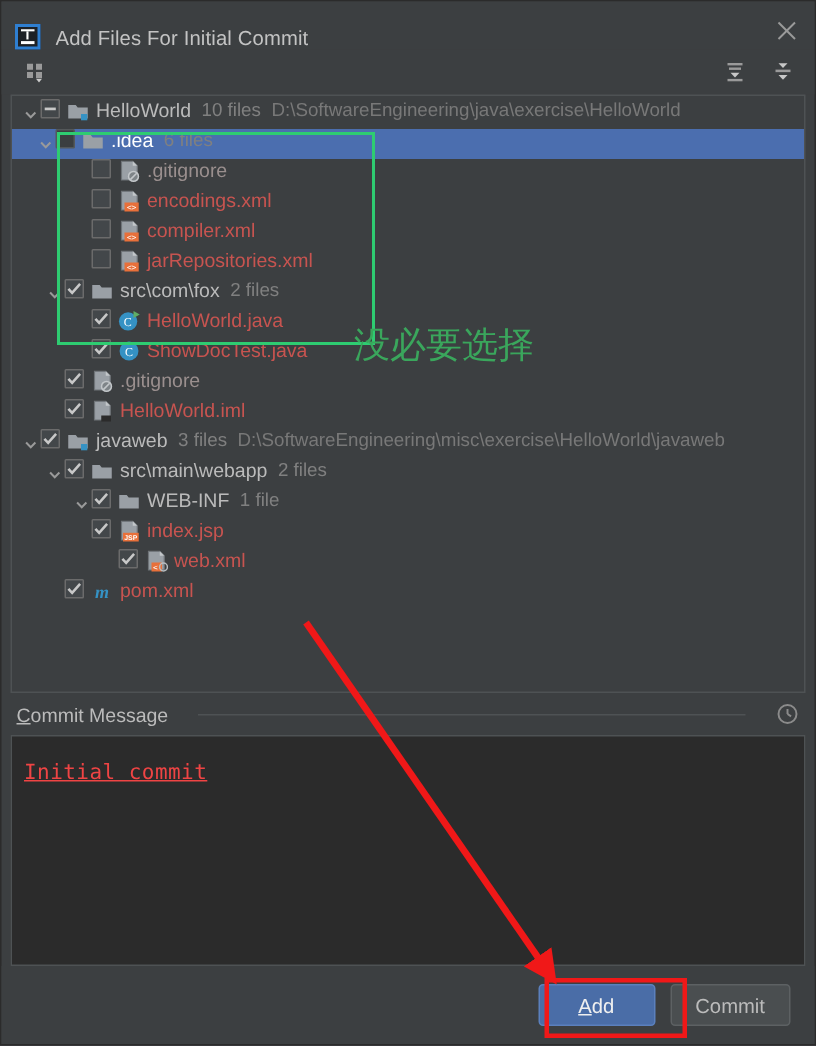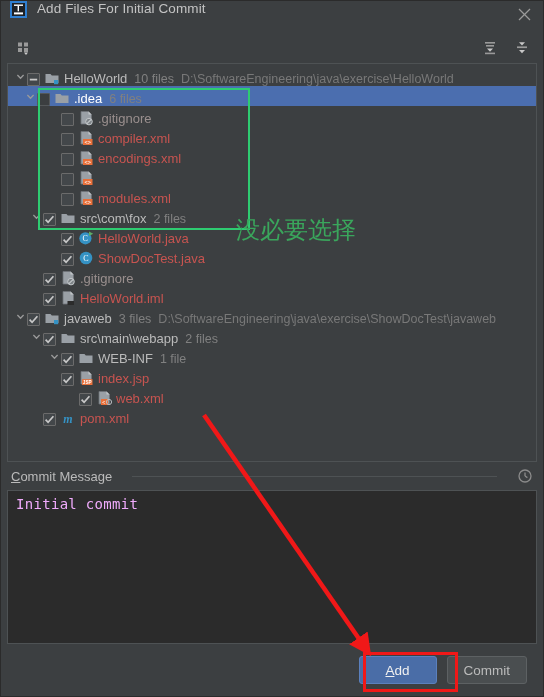--- a/index.html
+++ b/index.html
@@ -17,21 +17,21 @@
     width: 544px; height: 697px;
     background: #3c3f41;
     display: flex; flex-direction: column;
     border: 1px solid #2b2b2b;
     position: relative;
   }
 
   
   .titlebar {
     height: 32px; min-height: 32px;
-    display: flex; align-items: flex-start;
+    display: flex; align-items: flex-end;
     padding: 0 6px 0 9px;
     background: #3c3f41;
     position: relative;
   }
   .ij-logo {
     width: 17px; height: 17px;
     border: 2px solid #2f7fd1;
     background: #1d2126;
     display: flex; align-items: center; justify-content: center;
     margin-right: 10px; flex: 0 0 auto;
@@ -69,21 +69,21 @@
     border: 1px solid #4e5254;
     position: relative;
     overflow: hidden;
   }
   .tree {
     padding: 2px 0 0 0;
     position: relative;
   }
   .row {
     height: 20px;
-    display: flex; align-items: flex-end;
+    display: flex; align-items: flex-start;
     white-space: nowrap;
     font-size: 13px;
     position: relative;
   }
   .row.selected { background: #4b6eaf; padding-left: 16px; }
 
   .arrow {
     width: 13px; height: 20px; flex: 0 0 auto;
     display: flex; align-items: center; justify-content: center;
     color: #9a9a9a;
@@ -150,26 +150,27 @@
   }
   .cm-label u { text-decoration: underline; }
   .cm-rule { flex: 1 1 auto; height: 1px; background: #4e5254; }
   .cm-clock { width: 16px; height: 16px; flex: 0 0 auto; }
 
   .cm-area {
     flex: 1 1 auto;
     margin: 0 6px;
     background: #2b2b2b;
     border: 1px solid #4e5254;
-    padding: 5px 8px;
+    padding: 16px 8px;
     font-family: "DejaVu Sans Mono", monospace;
     font-size: 14px;
-    color: #f0abfc;
+    color: #ef4444;
     overflow: hidden;
     letter-spacing: .3px;
+    text-decoration: underline;
   }
 
   
   .btnbar {
     height: 52px; min-height: 52px;
     display: flex; align-items: center; justify-content: flex-end;
     gap: 10px;
     padding: 0 16px 0 0;
     background: #3c3f41;
     position: relative;
@@ -319,59 +320,47 @@
           <span class="arrow blank"></span>
           <span class="cbox"></span>
           <span class="ficon">
             <svg width="16" height="16" viewBox="0 0 16 16">
               <path d="M3 1.5 h7.5 l3 3 V14 H3 Z" fill="#9aa0a6" stroke="#6f7478" stroke-width="0.8"></path>
               <path d="M10.5 1.5 l3 3 h-3 Z" fill="#c3c7ca"></path>
               <rect x="5" y="9" width="9.5" height="6" fill="#e8703a"></rect>
               <text x="9.7" y="13.8" font-size="5.4" fill="#ffffff" text-anchor="middle" font-family="monospace">&lt;&gt;</text>
             </svg>
           </span>
-          <span class="nm newfile">compiler.xml</span>
+          <span class="nm newfile">encodings.xml</span>
         </div>
         <div class="row ind-3">
           <span class="arrow blank"></span>
           <span class="cbox"></span>
           <span class="ficon">
             <svg width="16" height="16" viewBox="0 0 16 16">
               <path d="M3 1.5 h7.5 l3 3 V14 H3 Z" fill="#9aa0a6" stroke="#6f7478" stroke-width="0.8"></path>
               <path d="M10.5 1.5 l3 3 h-3 Z" fill="#c3c7ca"></path>
               <rect x="5" y="9" width="9.5" height="6" fill="#e8703a"></rect>
               <text x="9.7" y="13.8" font-size="5.4" fill="#ffffff" text-anchor="middle" font-family="monospace">&lt;&gt;</text>
             </svg>
           </span>
-          <span class="nm newfile">encodings.xml</span>
+          <span class="nm newfile">compiler.xml</span>
         </div>
         <div class="row ind-3">
           <span class="arrow blank"></span>
           <span class="cbox"></span>
           <span class="ficon">
             <svg width="16" height="16" viewBox="0 0 16 16">
               <path d="M3 1.5 h7.5 l3 3 V14 H3 Z" fill="#9aa0a6" stroke="#6f7478" stroke-width="0.8"></path>
               <path d="M10.5 1.5 l3 3 h-3 Z" fill="#c3c7ca"></path>
               <rect x="5" y="9" width="9.5" height="6" fill="#e8703a"></rect>
               <text x="9.7" y="13.8" font-size="5.4" fill="#ffffff" text-anchor="middle" font-family="monospace">&lt;&gt;</text>
             </svg>
           </span>
-        </div>
-        <div class="row ind-3">
-          <span class="arrow blank"></span>
-          <span class="cbox"></span>
-          <span class="ficon">
-            <svg width="16" height="16" viewBox="0 0 16 16">
-              <path d="M3 1.5 h7.5 l3 3 V14 H3 Z" fill="#9aa0a6" stroke="#6f7478" stroke-width="0.8"></path>
-              <path d="M10.5 1.5 l3 3 h-3 Z" fill="#c3c7ca"></path>
-              <rect x="5" y="9" width="9.5" height="6" fill="#e8703a"></rect>
-              <text x="9.7" y="13.8" font-size="5.4" fill="#ffffff" text-anchor="middle" font-family="monospace">&lt;&gt;</text>
-            </svg>
-          </span>
-          <span class="nm newfile">modules.xml</span>
+          <span class="nm newfile">jarRepositories.xml</span>
         </div>
         <div class="row ind-2">
           <span class="arrow">
             <svg width="9" height="9" viewBox="0 0 9 9">
               <path d="M1.4 3 L4.5 6.2 L7.6 3" fill="none" stroke="#9a9a9a" stroke-width="1.3"></path>
             </svg>
           </span>
           <span class="cbox">
             <svg width="11" height="11" viewBox="0 0 11 11">
               <path d="M1.6 5.6 L4.1 8.3 L9.4 2.2" fill="none" stroke="#c8c8c8" stroke-width="1.7"></path>
@@ -461,21 +450,21 @@
             </svg>
           </span>
           <span class="ficon">
             <svg width="16" height="16" viewBox="0 0 16 16">
               <path d="M1.5 4 h5 l1.3 1.6 H14.5 V13 H1.5 Z" fill="#9aa0a6"></path>
               <rect x="10" y="10" width="4.2" height="4.2" fill="#3592c4"></rect>
             </svg>
           </span>
           <span class="nm folder">javaweb</span>
           <span class="cnt">3 files</span>
-          <span class="path">D:\SoftwareEngineering\java\exercise\ShowDocTest\javaweb</span>
+          <span class="path">D:\SoftwareEngineering\misc\exercise\HelloWorld\javaweb</span>
         </div>
         <div class="row ind-2">
           <span class="arrow">
             <svg width="9" height="9" viewBox="0 0 9 9">
               <path d="M1.4 3 L4.5 6.2 L7.6 3" fill="none" stroke="#9a9a9a" stroke-width="1.3"></path>
             </svg>
           </span>
           <span class="cbox">
             <svg width="11" height="11" viewBox="0 0 11 11">
               <path d="M1.6 5.6 L4.1 8.3 L9.4 2.2" fill="none" stroke="#c8c8c8" stroke-width="1.7"></path>

